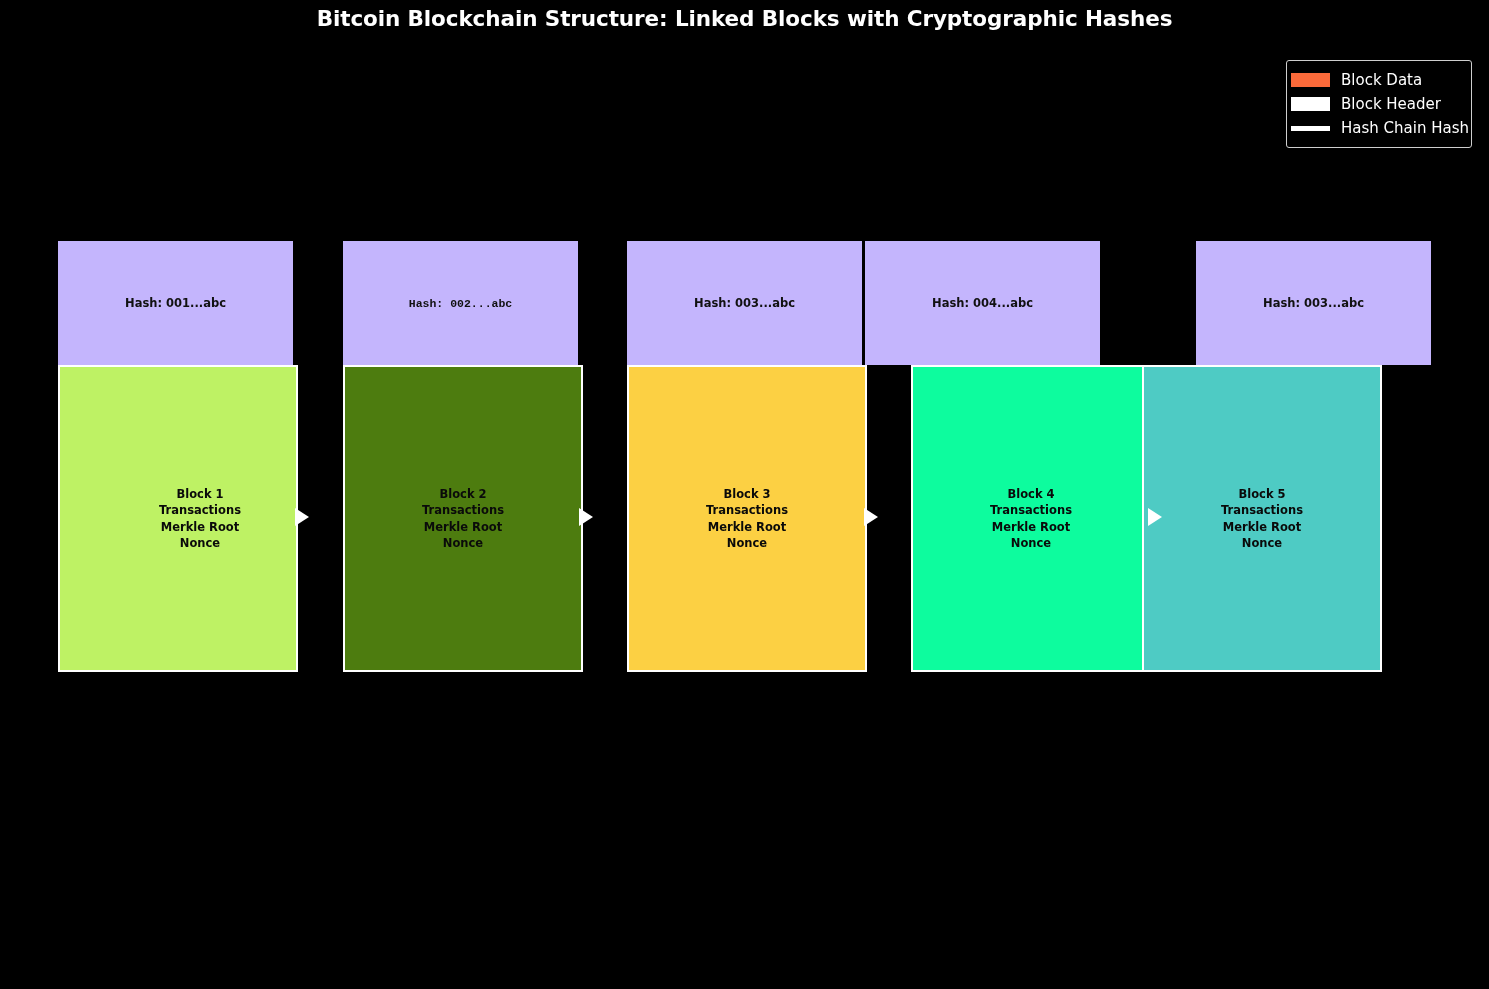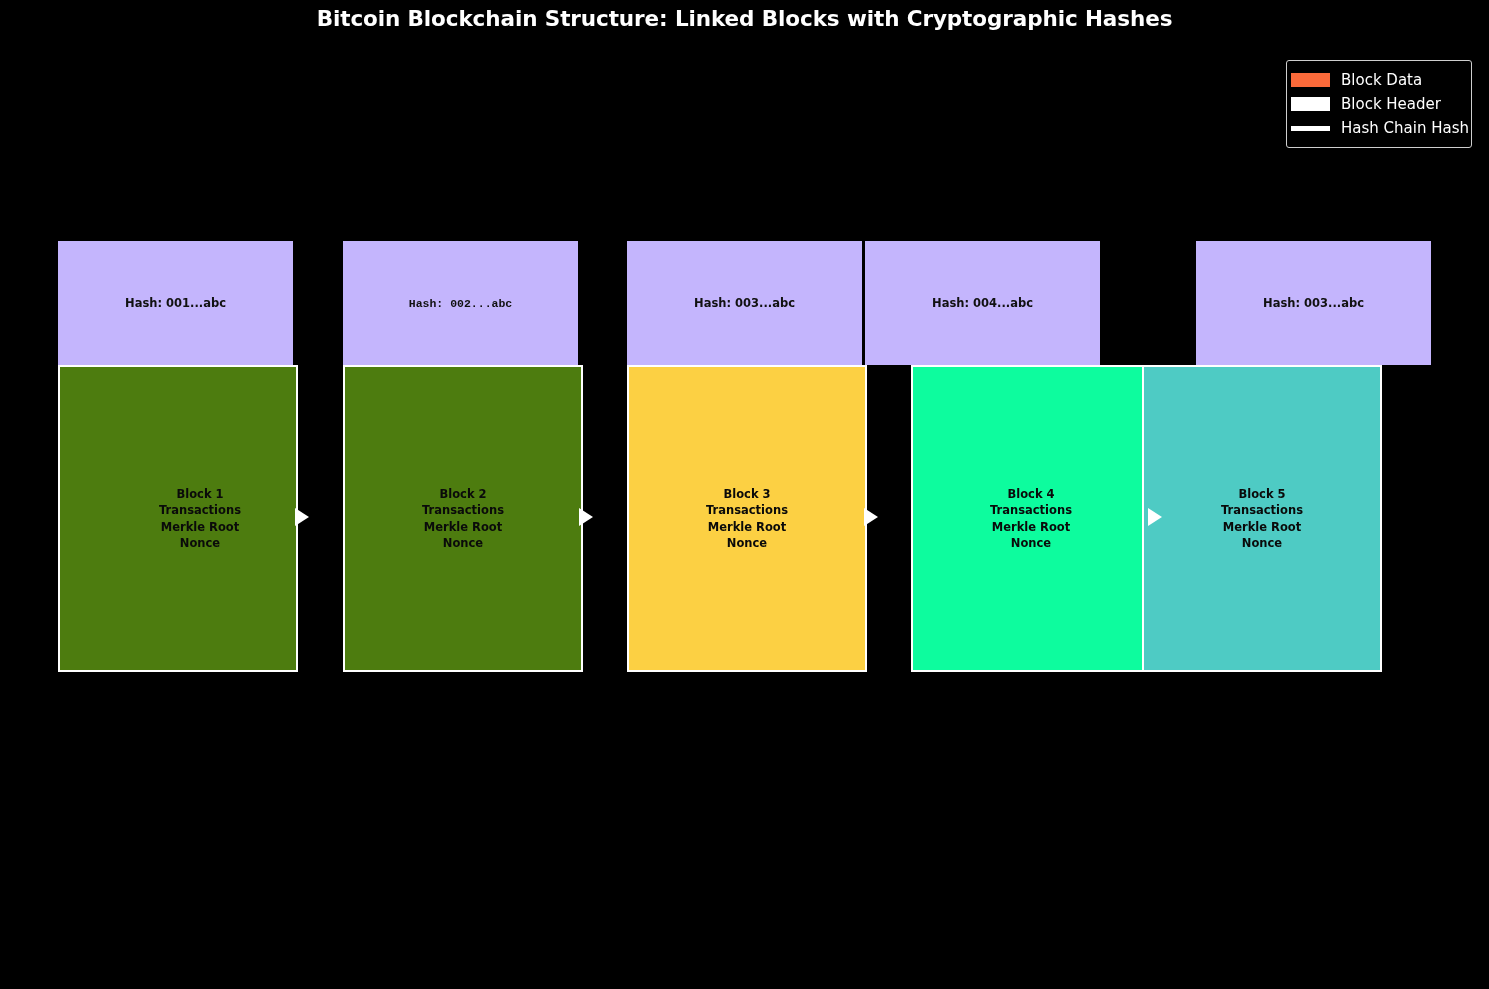--- a/index.html
+++ b/index.html
@@ -148,21 +148,21 @@
         <span class="legend-line" id="sw2" style="background: rgb(255, 255, 255);"></span>
       </span>
       <span class="legend-label">Hash Chain Hash</span>
     </div>
   </div>
 
   <div id="blocks-layer">
       <div class="block-header" style="left: 58px; top: 241px; width: 235px; height: 124px;">
         <span class="block-header-label">Hash: 001...abc</span>
       </div>
-      <div class="block-body" style="left: 58px; top: 365px; width: 240px; height: 307px; background: #4d7c0f; padding-left: 44px;">
+      <div class="block-body" style="left: 58px; top: 365px; width: 240px; height: 307px; background: #bef264; padding-left: 44px;">
         <span class="block-body-label">Block 1
 Transactions
 Merkle Root
 Nonce</span>
       </div>
       <div class="block-header" style="left: 343px; top: 241px; width: 235px; height: 124px; font-family: Liberation Mono, monospace;">
         <span class="block-header-label">Hash: 002...abc</span>
       </div>
       <div class="block-body" style="left: 343px; top: 365px; width: 240px; height: 307px; background: #4d7c0f;">
         <span class="block-body-label">Block 2

